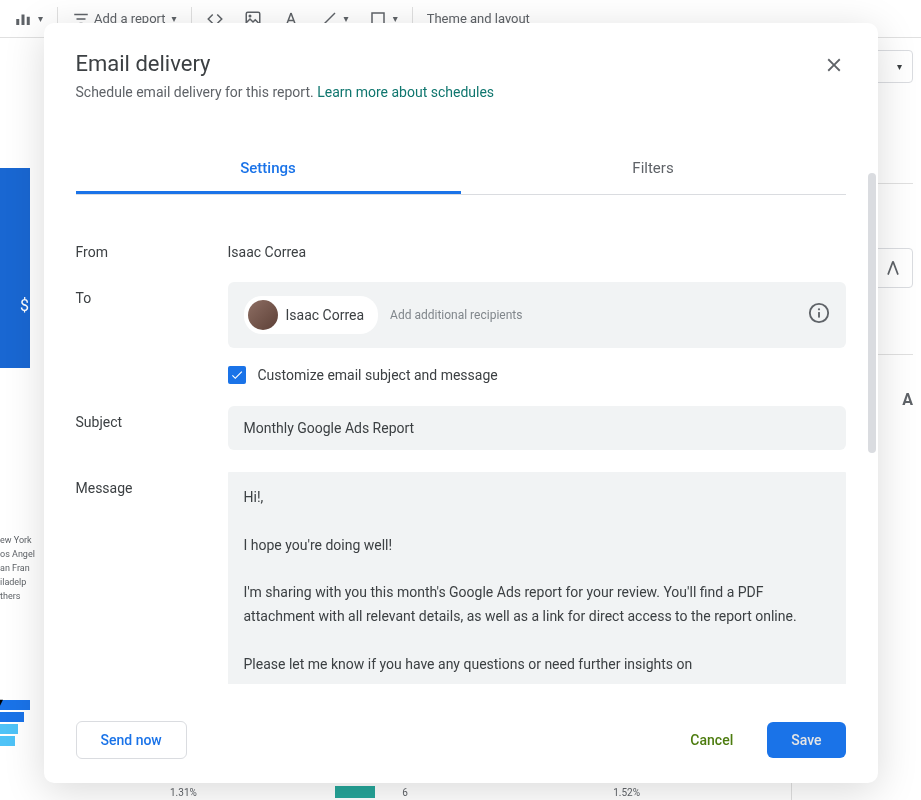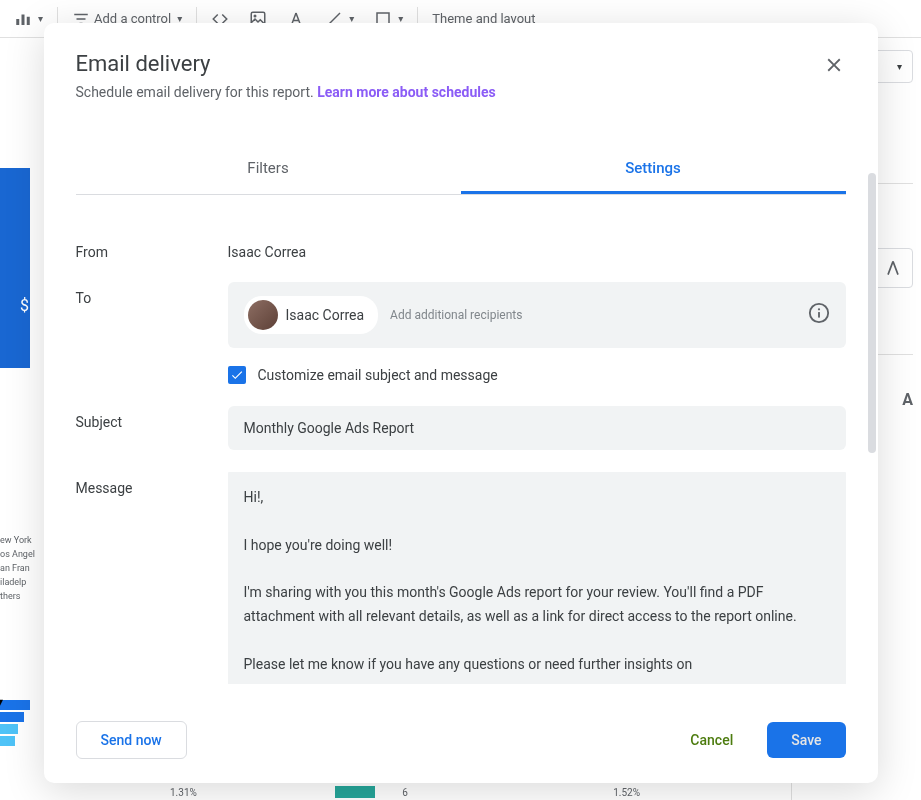--- a/index.html
+++ b/index.html
@@ -191,23 +191,22 @@
       font-size: 22px;
       color: #3c4043;
       font-weight: 400;
       margin-bottom: 8px;
     }
     .modal-subtitle {
       font-size: 14px;
       color: #5f6368;
     }
     .modal-subtitle a {
-      color: #8b5cf6;
+      color: #0f766e;
       text-decoration: none;
-      font-weight: bold;
     }
     .modal-close {
       position: absolute;
       top: 26px;
       right: 28px;
       width: 32px;
       height: 32px;
       cursor: pointer;
       display: flex;
       align-items: center;
@@ -405,21 +404,21 @@
         <rect x="10" y="6" width="4" height="14"></rect>
         <rect x="17" y="9" width="4" height="11"></rect>
       </svg>
     <span class="dd">▾</span>
   </div>
   <div class="divider"></div>
   <div class="tb-btn">
     <svg viewBox="0 0 24 24">
         <path d="M3 6h18M6 12h12M10 18h4" stroke="#5f6368" stroke-width="2" fill="none"></path>
       </svg>
-    <span>Add a control</span>
+    <span>Add a report</span>
     <span class="dd">▾</span>
   </div>
   <div class="divider"></div>
   <div class="tb-btn">
       <svg viewBox="0 0 24 24">
         <path d="M9 18l-6-6 6-6M15 6l6 6-6 6" stroke="#5f6368" stroke-width="2" fill="none"></path>
       </svg>
     </div>
   <div class="tb-btn">
       <svg viewBox="0 0 24 24">
@@ -540,22 +539,22 @@
       </div>
     </div>
 
     <div class="modal-close">
       <svg viewBox="0 0 24 24">
           <path d="M19 6.41L17.59 5 12 10.59 6.41 5 5 6.41 10.59 12 5 17.59 6.41 19 12 13.41 17.59 19 19 17.59 13.41 12z"></path>
         </svg>
     </div>
 
     <div class="modal-tabs">
+      <div class="modal-tab active">Settings</div>
       <div class="modal-tab">Filters</div>
-      <div class="modal-tab active">Settings</div>
     </div>
 
     <div class="modal-body">
       <div class="form-row">
         <div class="form-label">From</div>
         <div class="form-control form-value-text">Isaac Correa</div>
       </div>
 
       <div class="form-row">
         <div class="form-label">To</div>

